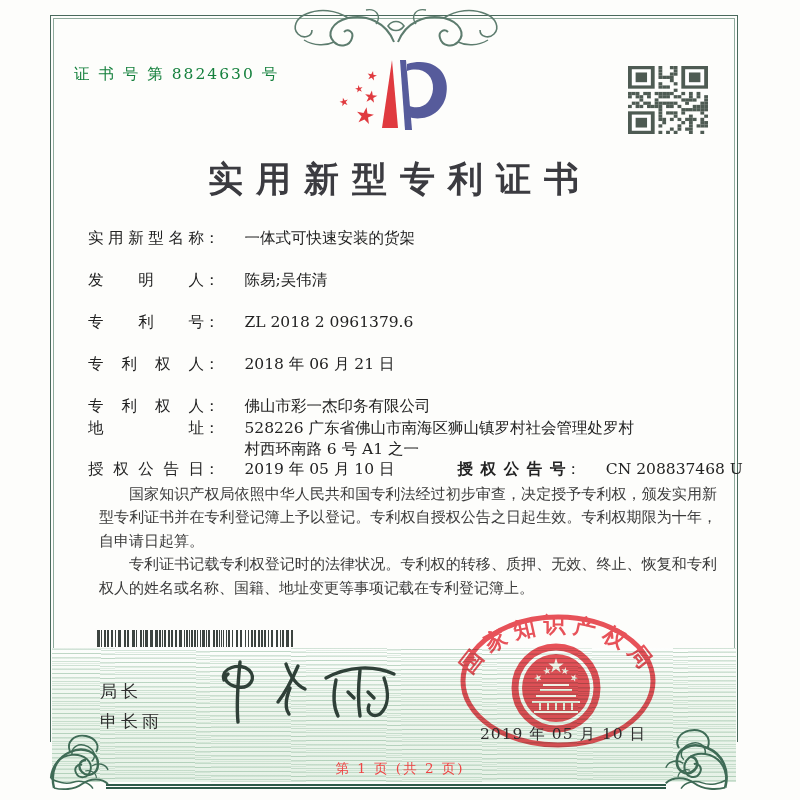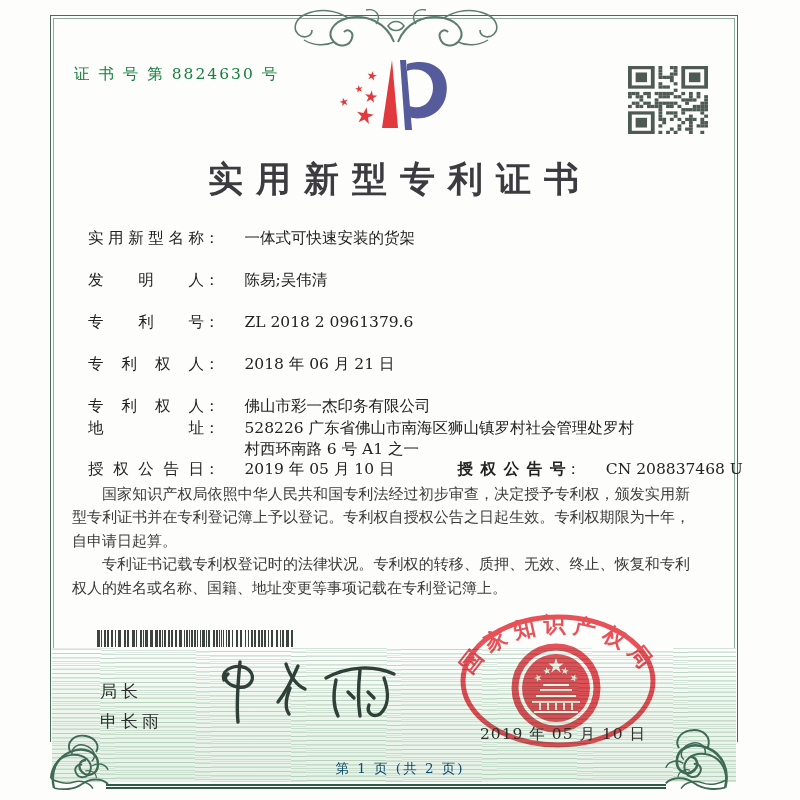--- a/index.html
+++ b/index.html
@@ -41,32 +41,32 @@
   .frow{position:absolute;left:0;white-space:nowrap;}
   .flabel{display:inline-block;width:116px;text-align:justify;text-align-last:justify;
     vertical-align:top;}
   .fcolon{display:inline-block;vertical-align:top;}
   .fvalue{display:inline-block;margin-left:20px;vertical-align:top;
     white-space:pre-line;line-height:21px;}
   .flabel2{display:inline-block;width:108px;text-align:justify;text-align-last:justify;
     vertical-align:top;font-weight:bold;}
 
   
-  .paras{left:72px;top:483px;width:618px;font-size:15px;line-height:1.56;
+  .paras{left:99px;top:483px;width:618px;font-size:15px;line-height:1.56;
     color:#3a3a3a;text-align:justify;}
   .paras p{margin:0;text-indent:2em;}
 
   
   .barcode{left:97px;top:630px;}
   .signer{left:100px;top:676px;font-size:17px;letter-spacing:4px;color:#2f2f2f;line-height:30px;}
   .signature{left:210px;top:648px;}
   .seal{left:452px;top:608px;mix-blend-mode:multiply;}
   .seal-date{left:480px;top:724px;font-size:15.5px;letter-spacing:1px;color:#2c2c2c;}
   .footer{left:0;right:0;top:760px;text-align:center;font-size:13.5px;
-    letter-spacing:2px;color:#0c4a6e;}
+    letter-spacing:2px;color:#ef4444;}
   .ornament{color:#4b7260;}
 </style>
 </head>
 <body>
 
 <svg width="0" height="0" style="position:absolute">
   <defs>
     <path id="star" d="M0,-1 L-0.225,-0.309 L-0.951,-0.309 L-0.363,0.118 L-0.588,0.809 L0,0.382 L0.588,0.809 L0.363,0.118 L0.951,-0.309 L0.225,-0.309 Z"></path>
     <g id="curl">
       <path d="M2,40 C10,20 30,12 48,16 C64,20 70,32 62,40 C56,46 46,44 44,36 C42,30 48,26 52,30" fill="none" stroke="currentColor" stroke-width="2"></path>

